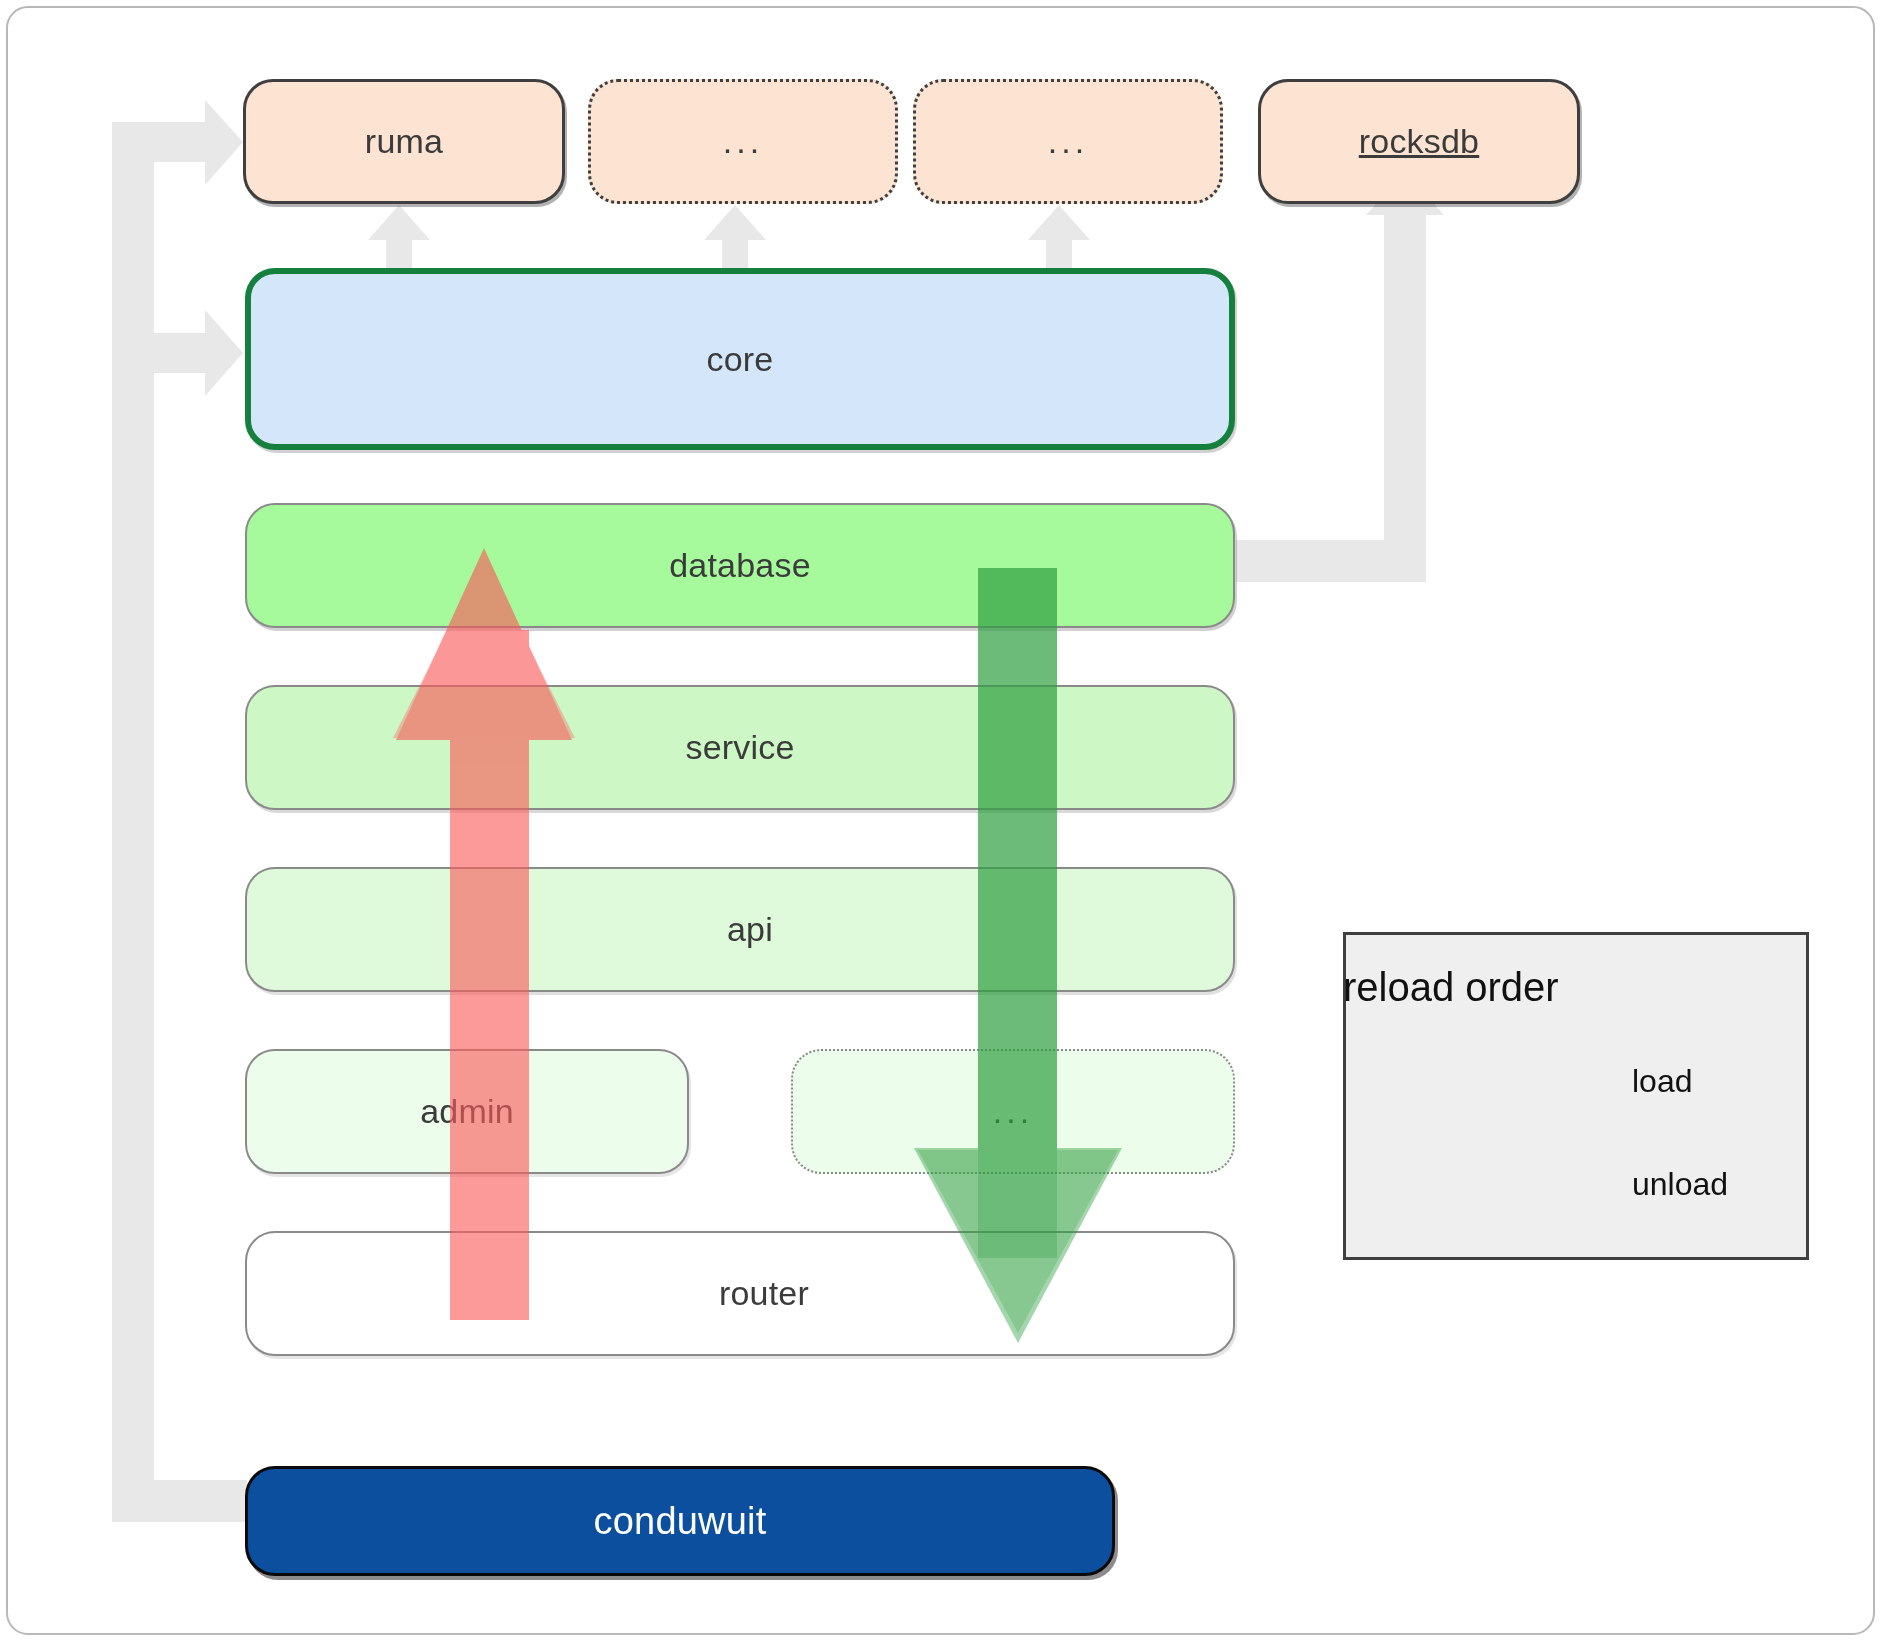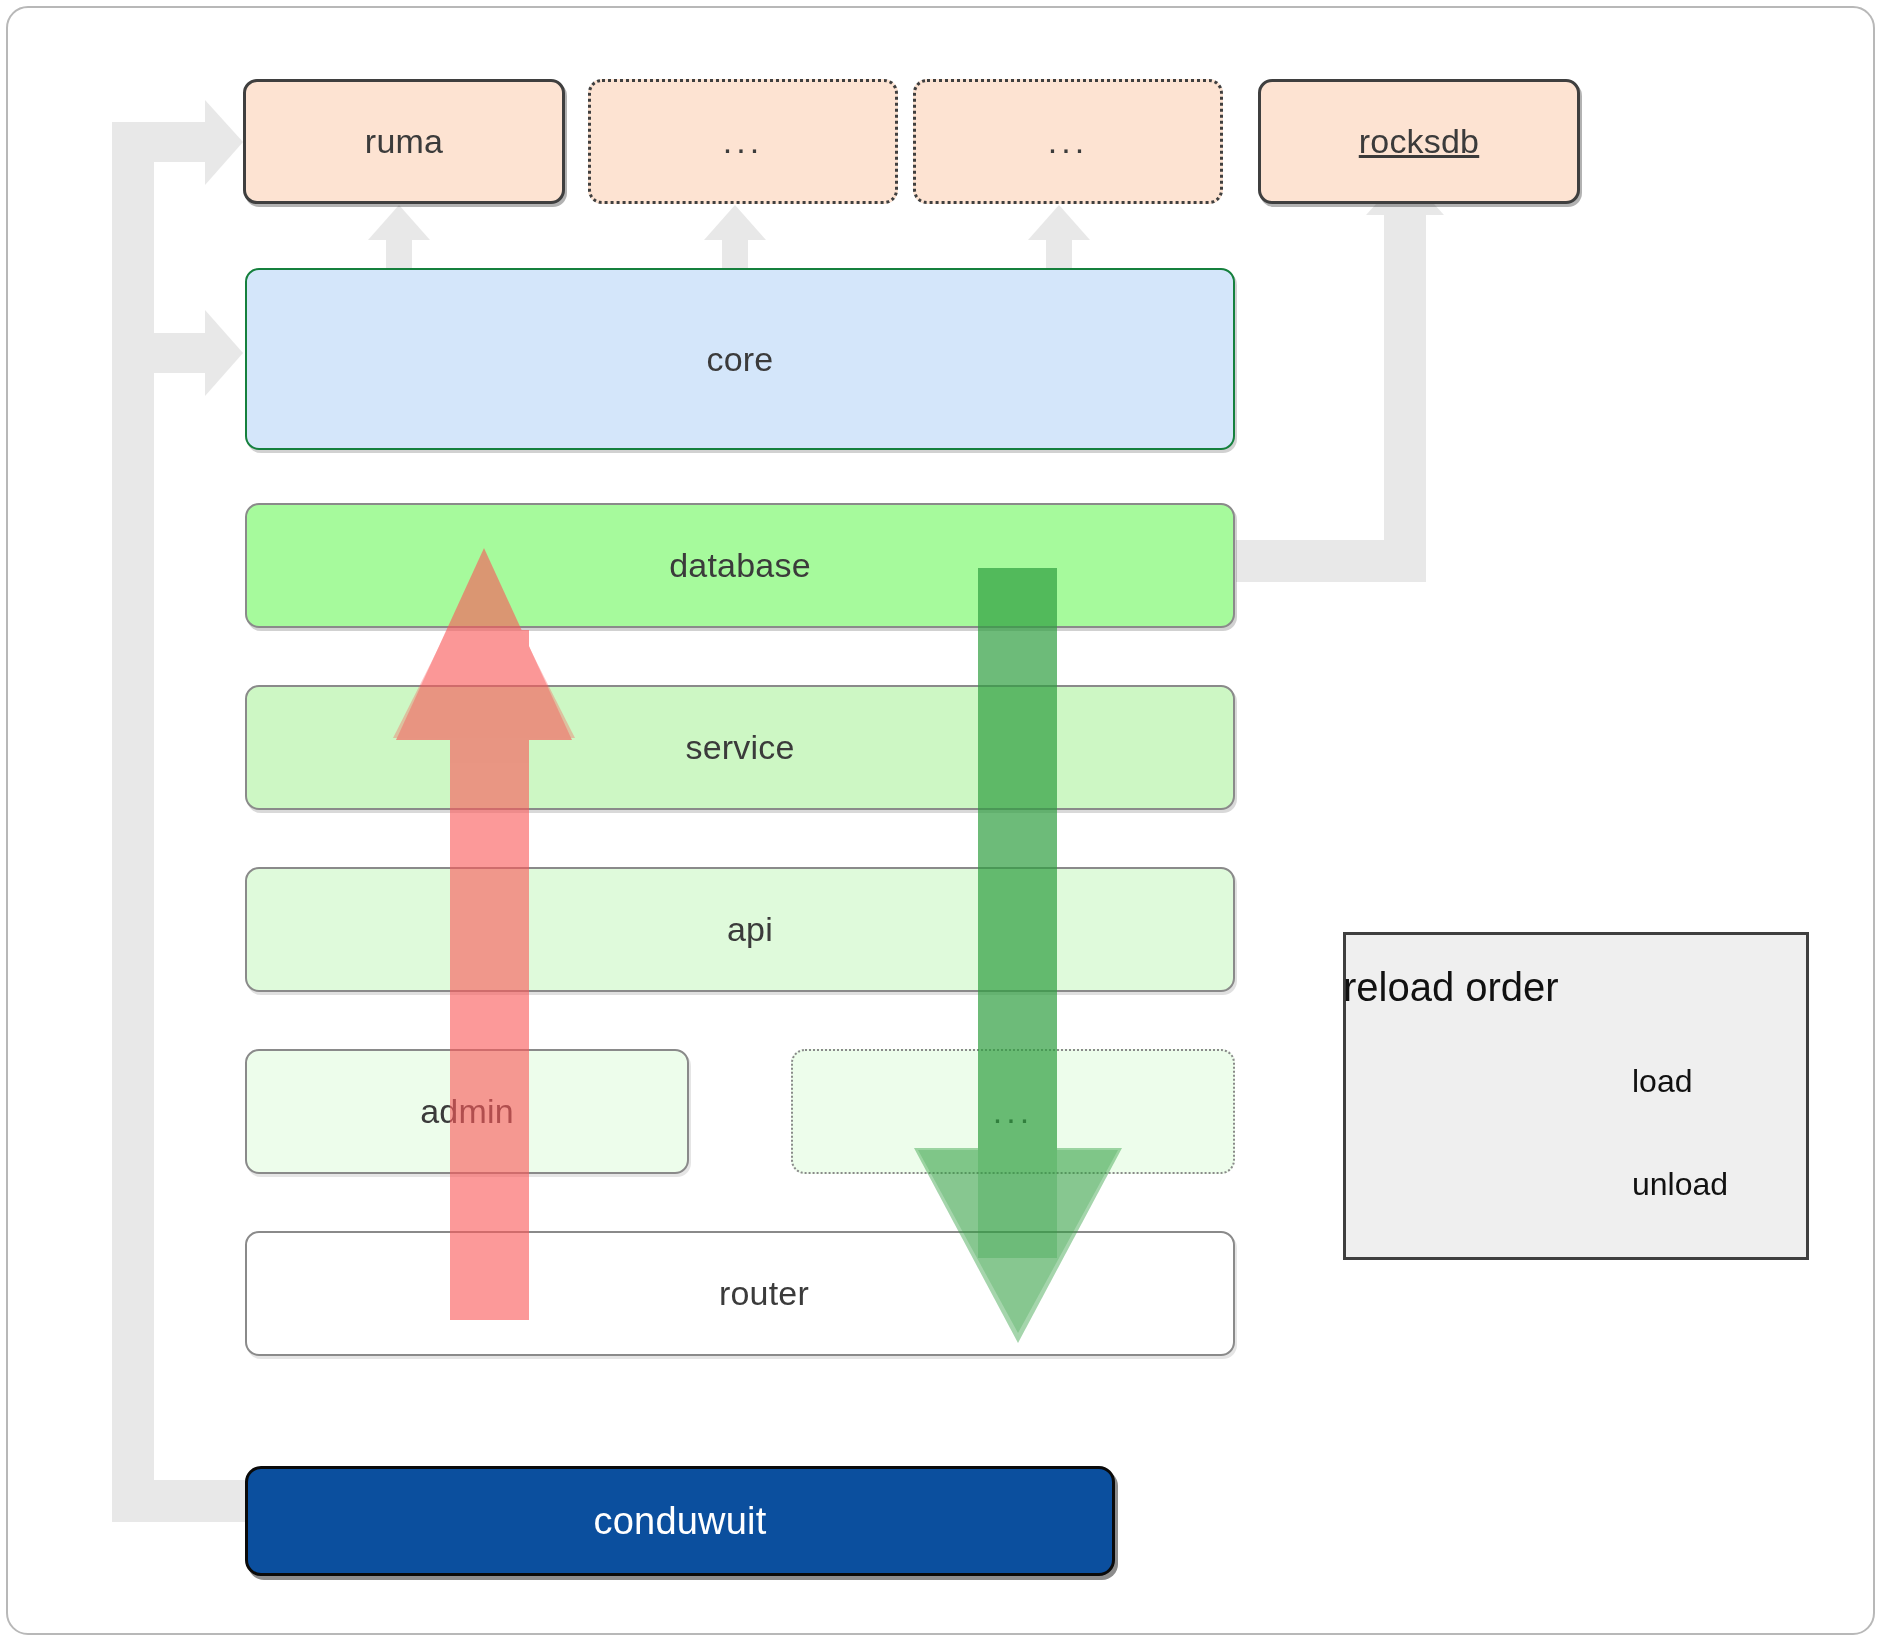--- a/index.html
+++ b/index.html
@@ -41,21 +41,21 @@
     background: #fde3d2;
     border: 3px solid #3f3f3f;
     box-shadow: 2px 3px 0 rgba(0,0,0,0.30);
   }
   .node-orange-dotted {
     background: #fde3d2;
     border: 3px dotted #3f3f3f;
   }
   .node-blue {
     background: #d4e6fa;
-    border: 2px solid #15803d;
+    border: 6px solid #15803d;
     box-shadow: 2px 3px 0 rgba(0,0,0,0.18);
   }
   .node-green-1 {
     background: #a6fa9c;
     border: 2px solid #8a8a8a;
     box-shadow: 2px 3px 0 rgba(0,0,0,0.18);
   }
   .node-green-2 {
     background: #cdf7c4;
     border: 2px solid #8a8a8a;
@@ -116,21 +116,21 @@
   svg.layer {
     position: absolute;
     left: 0;
     top: 0;
     width: 1883px;
     height: 1643px;
     pointer-events: none;
   }
   svg.layer-top { z-index: 40; }
   svg.layer-bottom { z-index: 1; }
-  .node { z-index: 10; }
+  .node { z-index: 10; border-radius: 30px; }
   .legend-box, .legend-title, .legend-label { z-index: 50; }
 </style>
 </head>
 <body>
 
 <div id="canvas">
 
   <div class="outer-frame"></div>
 
   <svg class="layer layer-bottom" viewBox="0 0 1883 1643" xmlns="http://www.w3.org/2000/svg">

